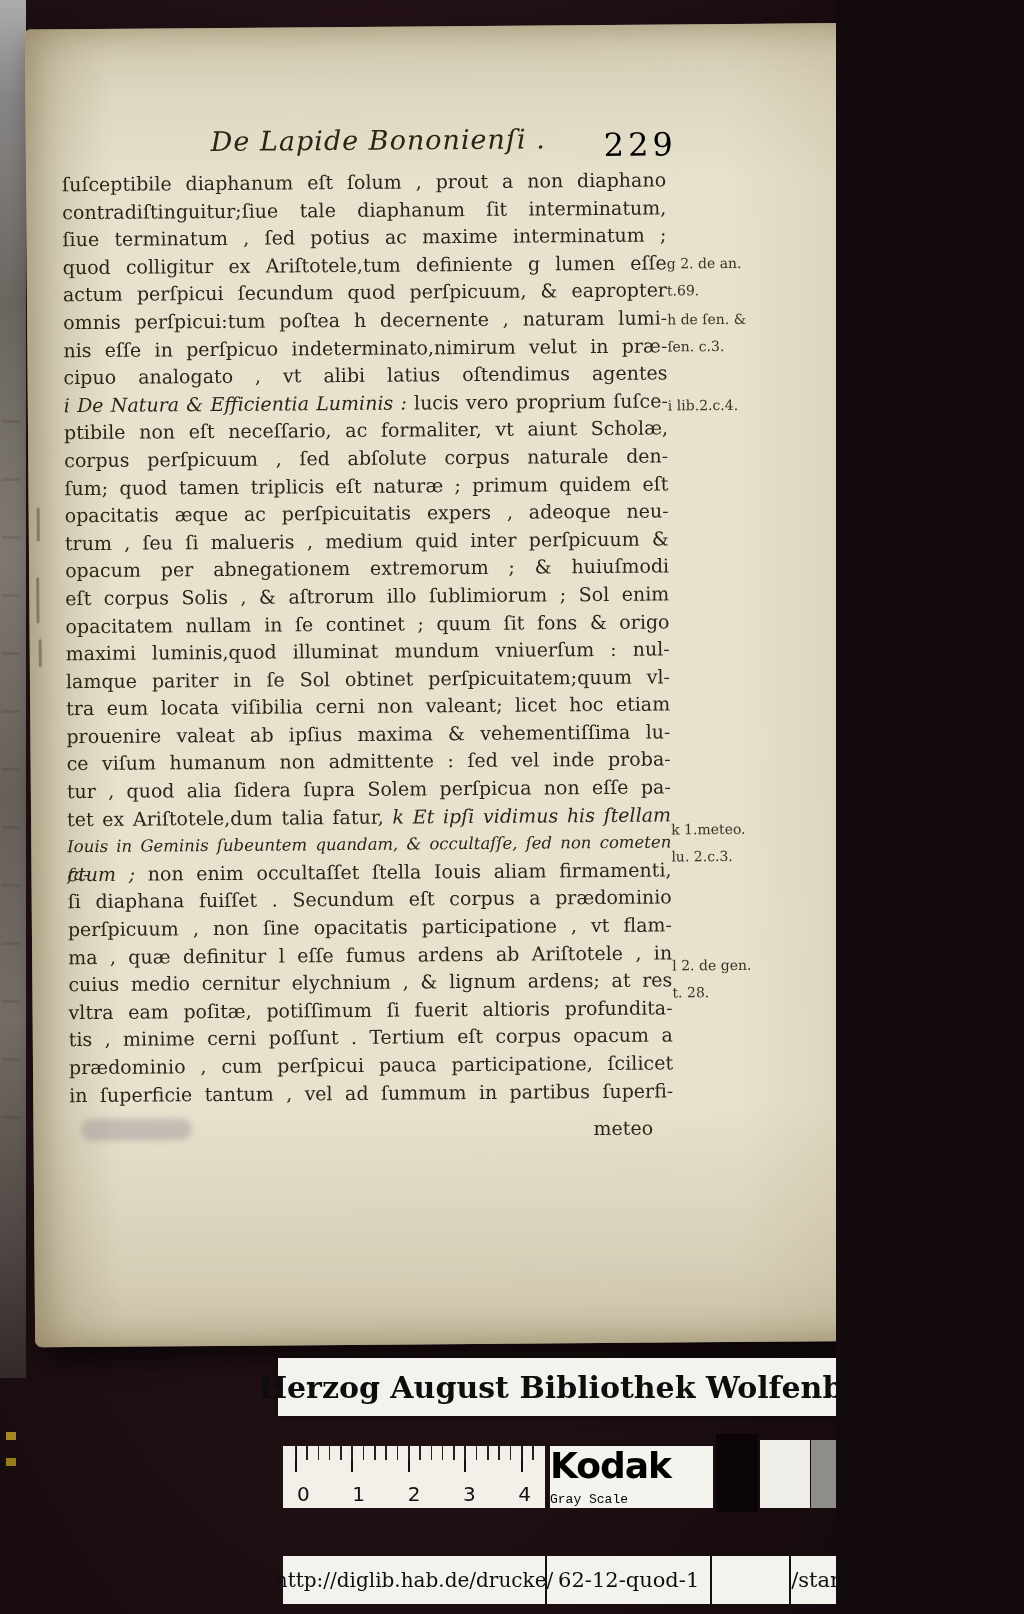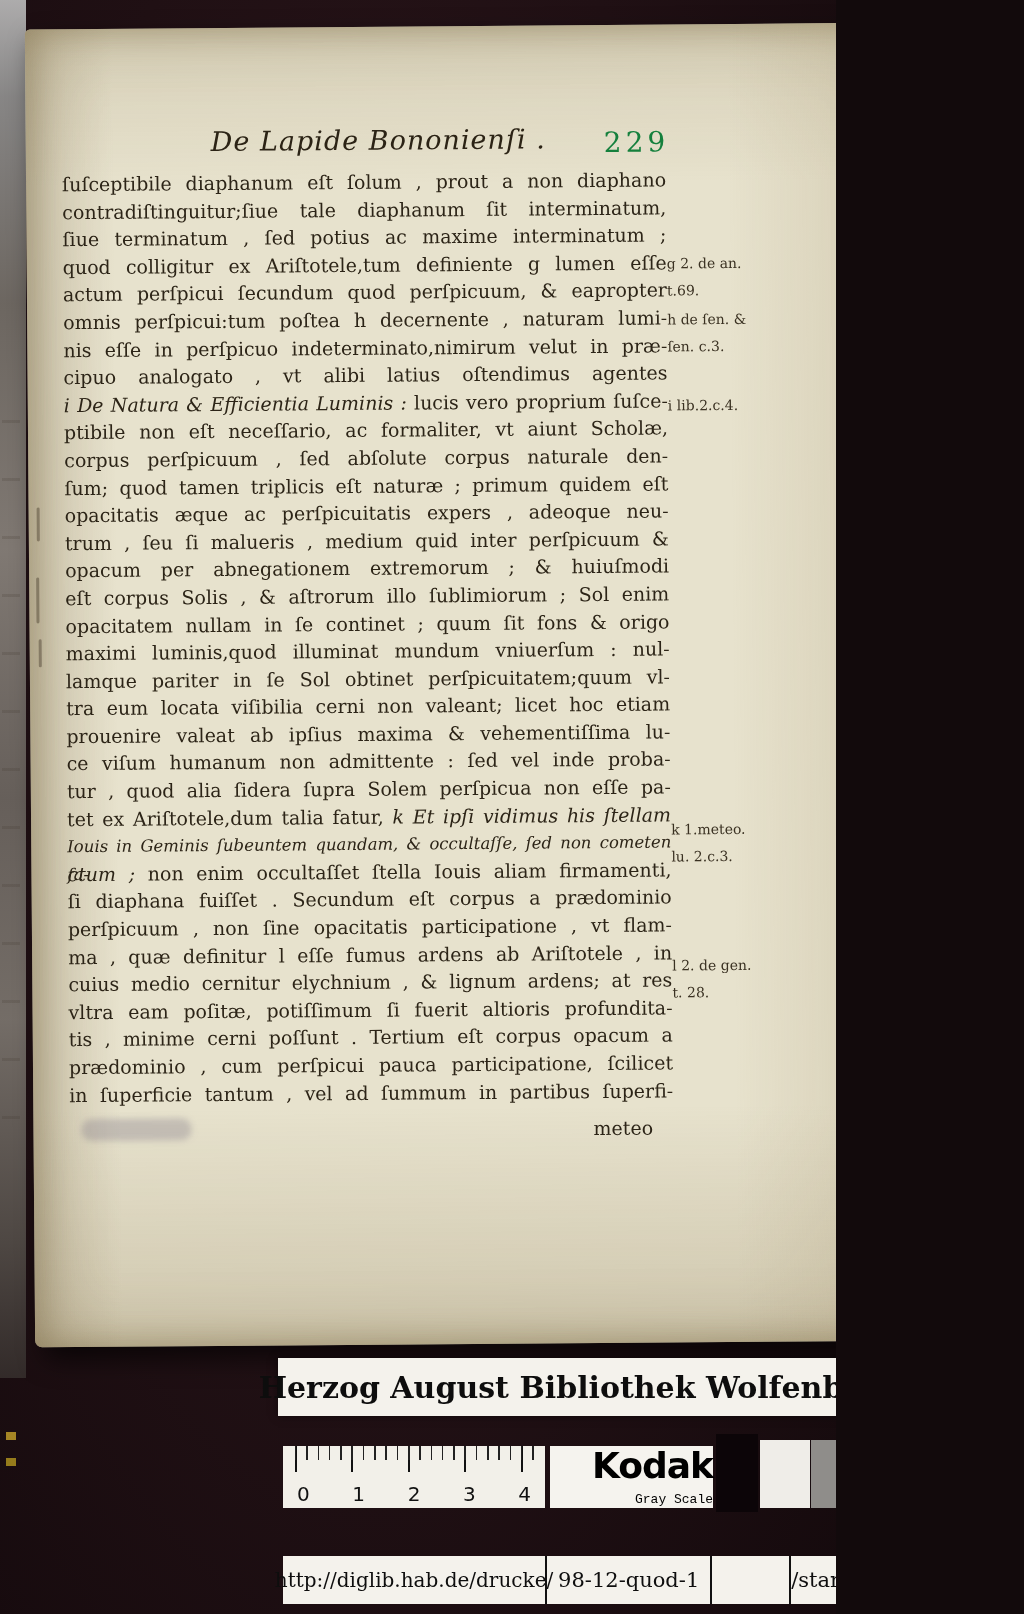--- a/index.html
+++ b/index.html
@@ -58,21 +58,21 @@
     filter: blur(1px);
   }
 
   .header-title {
     position: absolute; top: 98px; left: 185px;
     font-style: italic; font-size: 27px; letter-spacing: 1px; color: #2b2315;
     white-space: nowrap;
   }
   .page-number {
     position: absolute; top: 101px; left: 578px;
-    font-size: 28px; letter-spacing: 4px; color: #15803d;
+    font-size: 32px; letter-spacing: 4px; color: #000000;
   }
 
   .text-block {
     position: absolute; top: 142px; left: 36px; width: 604px;
     font-size: 19px; line-height: 27.6px; color: #2c2417;
   }
   .line { text-align: justify; text-align-last: justify; height: 27.6px; overflow: visible; white-space: normal; }
   .it { font-style: italic; }
   .line-small { font-size: 16.5px; }
 
@@ -118,21 +118,21 @@
     background: repeating-linear-gradient(90deg, #222 0 1.5px, transparent 1.5px 11.3px);
   }
   .ruler-nums {
     position: absolute; bottom: 2px; left: 0; right: 0;
     display: flex; justify-content: space-between; padding: 0 14px;
     font-family: "DejaVu Sans", sans-serif; font-size: 20px; color: #111;
   }
 
   .kodak-panel {
     position: absolute; left: 550px; top: 1446px; width: 163px; height: 62px;
-    background: #f5f3ee; display: flex; flex-direction: column; align-items: flex-end; justify-content: center;
+    background: #f5f3ee; display: flex; flex-direction: column; align-items: flex-start; justify-content: center;
   }
   .kodak-text {
     font-family: "DejaVu Sans", sans-serif; font-weight: bold; font-size: 36px;
     letter-spacing: -1px; color: #000; line-height: 36px;
   }
   .grayscale-label {
     font-family: Liberation Mono, monospace; font-size: 13px; color: #000000; margin-top: 8px;
   }
 
   .patch { position: absolute; top: 1440px; height: 68px; }
@@ -253,18 +253,18 @@
     <div class="grayscale-label">Gray Scale</div>
   </div>
 
   <div class="patch patch-black"></div>
   <div class="patch patch-white"></div>
   <div class="patch patch-gray"></div>
   <div class="patch patch-dark"></div>
 
   <div class="footer-bar">
     <div class="fb-seg fb-left">http://diglib.hab.de/drucke/</div>
-    <div class="fb-seg fb-mid">98-12-quod-1</div>
+    <div class="fb-seg fb-mid">62-12-quod-1</div>
     <div class="fb-seg fb-spacer"></div>
     <div class="fb-seg fb-right">/start.htm</div>
   </div>
 
 </div>
 
 </body></html>

